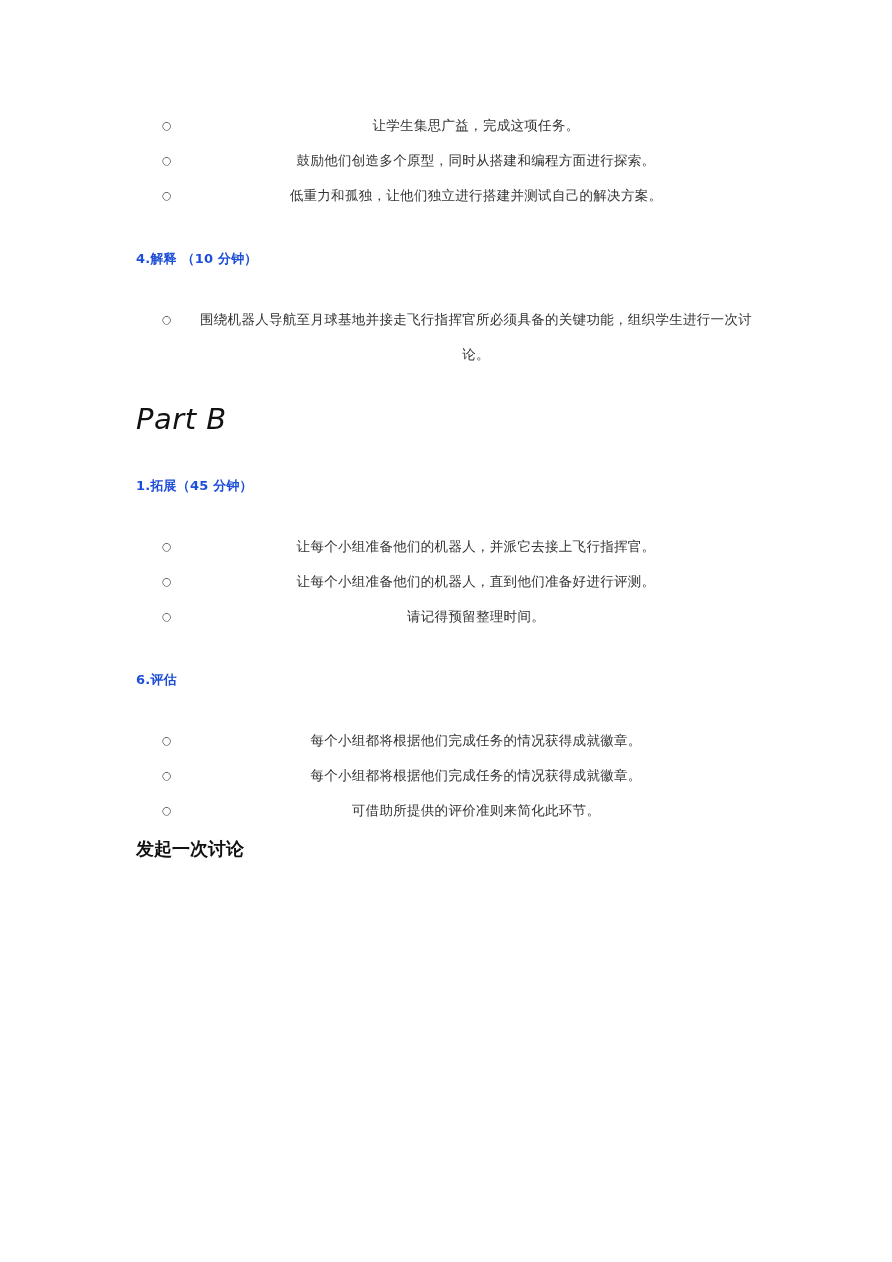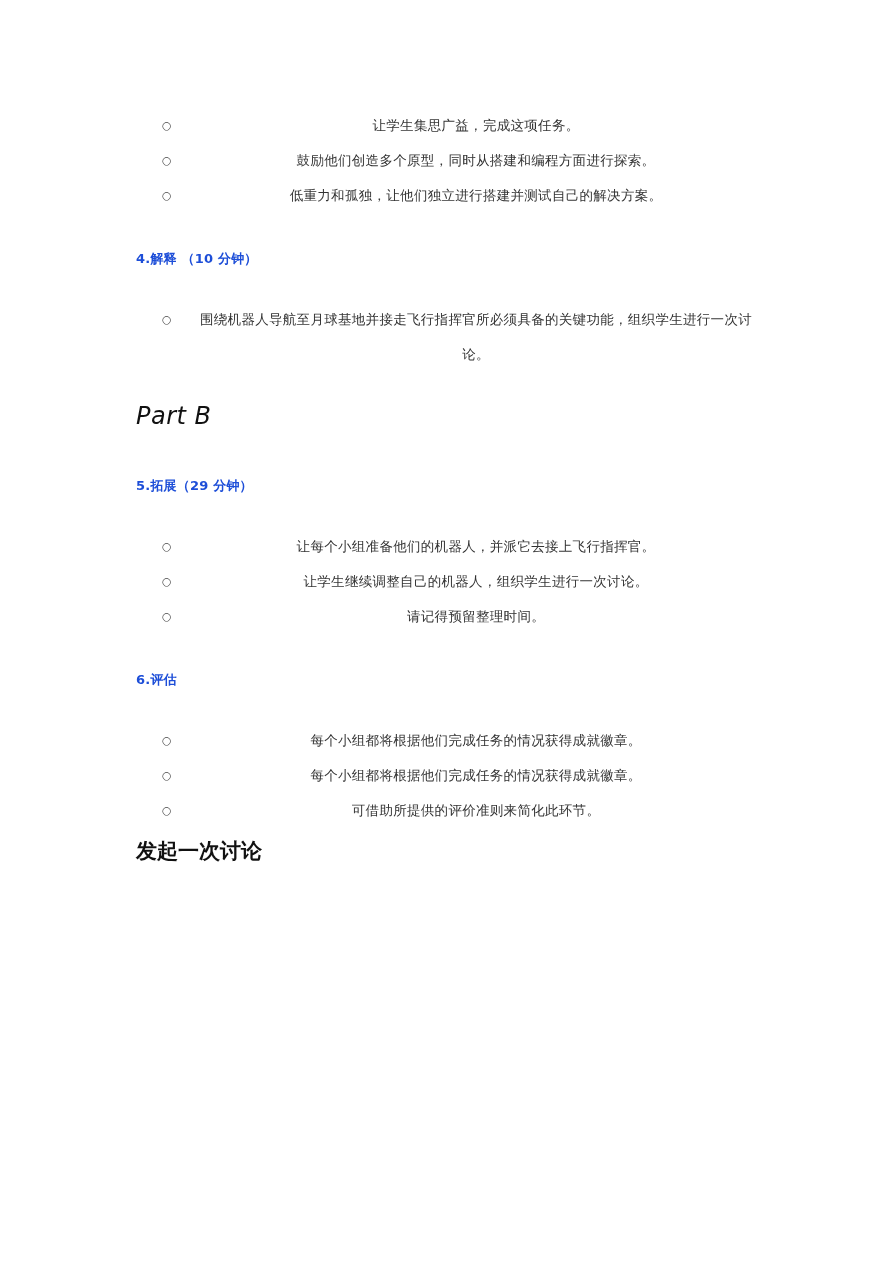--- a/index.html
+++ b/index.html
@@ -50,31 +50,31 @@
       font-size: 13px;
       font-weight: bold;
       color: #1d4ed8;
       font-family: "DejaVu Sans", sans-serif;
       letter-spacing: 0.2px;
     }
     .part-heading {
       position: absolute;
       left: 136px;
       top: 402px;
-      font-size: 24px;
+      font-size: 29px;
       font-family: "DejaVu Sans", sans-serif;
       font-style: italic;
       color: #111;
       letter-spacing: 0.5px;
     }
     .section-heading {
       position: absolute;
       left: 136px;
       top: 837px;
-      font-size: 21px;
+      font-size: 18px;
       font-family: "DejaVu Sans", sans-serif;
       font-weight: bold;
       color: #111;
     }
     .paragraph {
       position: absolute;
       left: 136px;
       top: 894px;
       width: 626px;
       font-size: 13.5px;
@@ -102,28 +102,28 @@
   </div>
 
   <div class="step-heading" style="top:250px;">4.解释 （10 分钟）</div>
   <div class="bullet-item" style="top:302px;">
     <span class="bullet">○</span>
     <span class="text">围绕机器人导航至月球基地并接走飞行指挥官所必须具备的关键功能，组织学生进行一次讨论。</span>
   </div>
 
   <div class="part-heading">Part B</div>
 
-  <div class="step-heading" style="top:477px;">5.拓展（29 分钟）</div>
+  <div class="step-heading" style="top:477px;">1.拓展（45 分钟）</div>
   <div class="bullet-item" style="top:529px;">
     <span class="bullet">○</span>
     <span class="text">让每个小组准备他们的机器人，并派它去接上飞行指挥官。</span>
   </div>
   <div class="bullet-item" style="top:564px;">
     <span class="bullet">○</span>
-    <span class="text">让学生继续调整自己的机器人，组织学生进行一次讨论。</span>
+    <span class="text">让每个小组准备他们的机器人，直到他们准备好进行评测。</span>
   </div>
   <div class="bullet-item" style="top:599px;">
     <span class="bullet">○</span>
     <span class="text">请记得预留整理时间。</span>
   </div>
 
   <div class="step-heading" style="top:671px;">6.评估</div>
   <div class="bullet-item" style="top:723px;">
     <span class="bullet">○</span>
     <span class="text">每个小组都将根据他们完成任务的情况获得成就徽章。</span>

